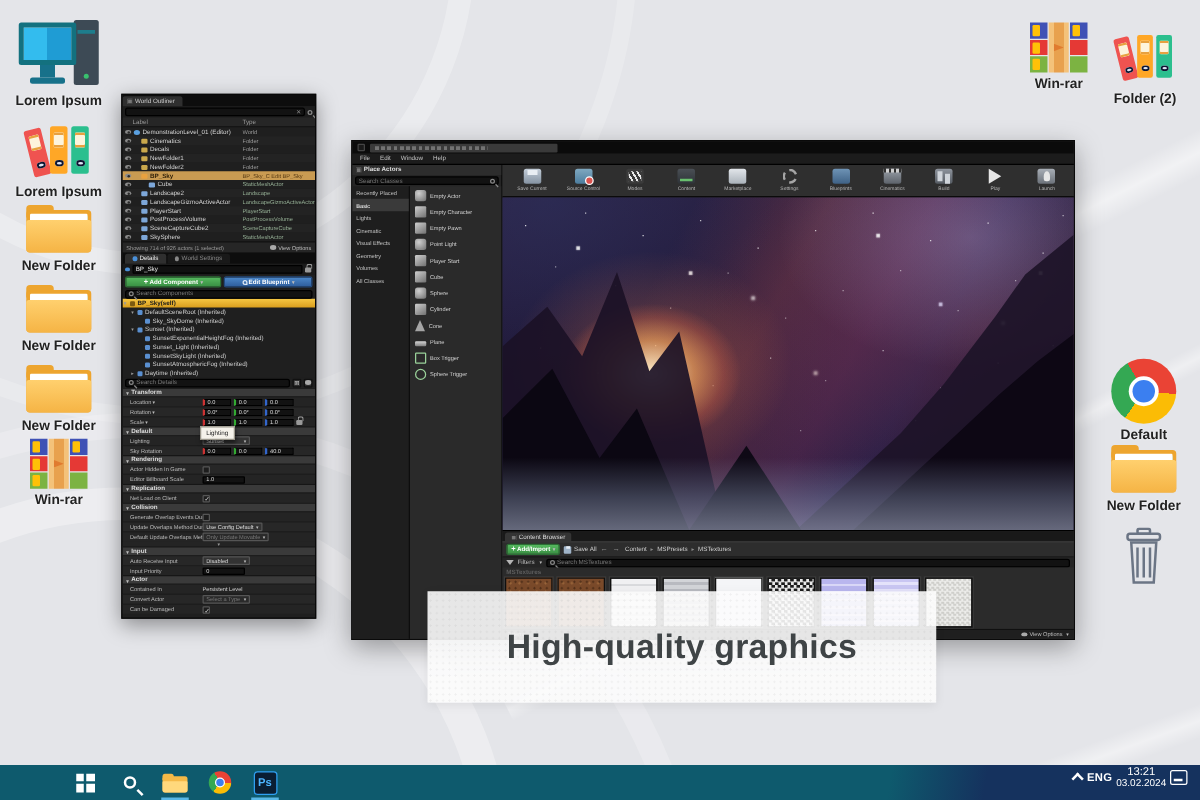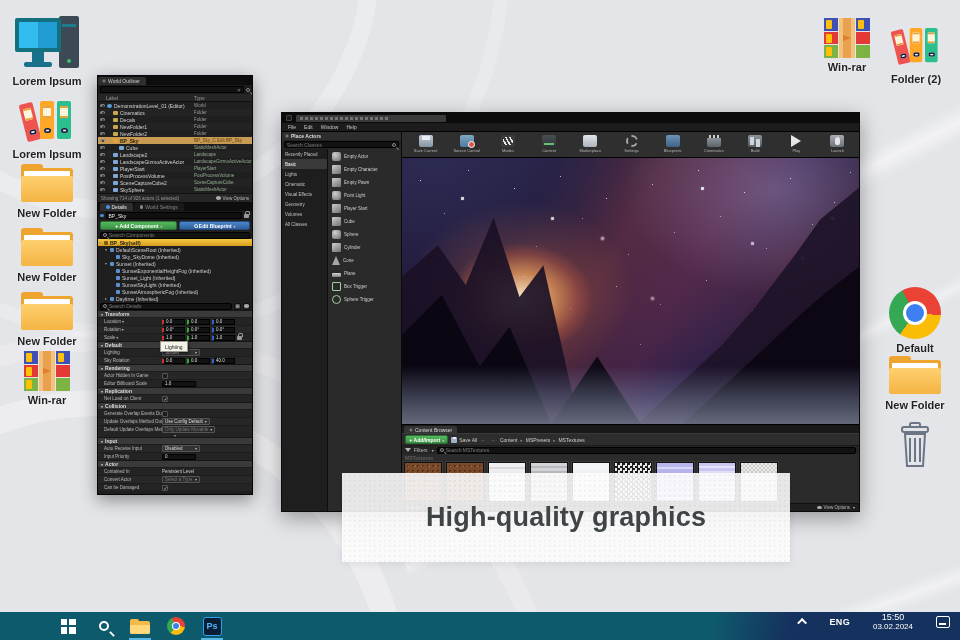--- a/index.html
+++ b/index.html
@@ -72,30 +72,30 @@
   .mag:after { content:""; position:absolute; width:6px; height:2px; background:#fff; transform:rotate(45deg); left:8px; top:10px; }
   .tb-folder { position:relative; width:20px; height:15px; }
   .tb-folder .bk { position:absolute; inset:0; top:2px; background:#f5b947; border-radius:2px; }
   .tb-folder .tb { position:absolute; left:0; top:0; width:9px; height:5px; background:#f5b947; border-radius:2px 2px 0 0; }
   .tb-folder .fr { position:absolute; left:0; bottom:0; width:20px; height:9px; background:#ffd87c; border-radius:1px 1px 2px 2px; }
   .chrome-sm { width:18px; height:18px; border-radius:50%;
     background:conic-gradient(from 0deg,#ea4335 0 95deg,#fbbc05 95deg 215deg,#34a853 215deg 330deg,#ea4335 330deg 360deg); position:relative; }
   .chrome-sm:before { content:""; position:absolute; inset:5px; background:#fff; border-radius:50%; }
   .chrome-sm:after { content:""; position:absolute; inset:6px; background:#3b7ff0; border-radius:50%; }
   .ps-ic { width:19px; height:19px; background:#0a1e33; border:1px solid #2f9ff2; border-radius:3px; color:#4db5ff; font-size:9px; font-weight:700; display:flex; align-items:center; justify-content:center; }
-  .tb-right { margin-left:auto; display:flex; align-items:center; gap:23px; padding-right:10px; color:#fff; }
+  .tb-right { margin-left:auto; display:flex; align-items:center; gap:3px; padding-right:10px; color:#fff; }
   .chev { width:7px; height:7px; border-left:2px solid #fff; border-top:2px solid #fff; transform:rotate(45deg) translateY(2px); }
   .lang { font-size:9px; font-weight:600; letter-spacing:.3px; }
   .clock { text-align:center; line-height:1.15; }
   .clock .t { font-size:9px; } .clock .d { font-size:8px; }
   .notif { width:14px; height:12px; border:1.5px solid #fff; border-radius:2px; position:relative; }
   .notif:after { content:""; position:absolute; left:2px; bottom:2px; width:7px; height:1.5px; background:#fff; }
 
   
-  .caption { position:absolute; left:342px; top:473px; width:448px; height:89px; z-index:30;
+  .caption { position:absolute; left:342px; top:473px; width:407px; height:89px; z-index:30;
     background:rgba(252,252,252,.9); background-image:radial-gradient(rgba(0,0,0,.045) 1px, transparent 1px); background-size:5px 5px;
     display:flex; align-items:center; justify-content:center; box-shadow:0 2px 8px rgba(0,0,0,.08); }
   .caption span { font-size:27px; font-weight:700; color:#3f4446; letter-spacing:.2px; }
   .grow { flex:1; min-width:0; }
   .caret:after { content:"▾"; font-size:4px; color:#bbb; margin-left:1px; }
   .magv { width:4px; height:4px; border:1px solid #888; border-radius:50%; position:relative; flex:none; }
   .magv:after { content:""; position:absolute; width:3px; height:1px; background:#888; transform:rotate(45deg); left:3px; top:4px; }
 
   
   .fpanel { position:absolute; left:97px; top:75px; width:156px; height:420px; z-index:20;
@@ -1004,18 +1004,18 @@
       </div>
     <div class="tb-ic">
       <span class="ps-ic">Ps</span>
       <span class="active-line"></span>
     </div>
   </div>
   <div class="tb-right">
     <span class="chev"></span>
     <span class="lang">ENG</span>
     <span class="clock">
-      <div class="t">15:50</div>
+      <div class="t">13:21</div>
       <div class="d">03.02.2024</div>
     </span>
     <span class="notif"></span>
   </div>
 </div>
 
 </body></html>

